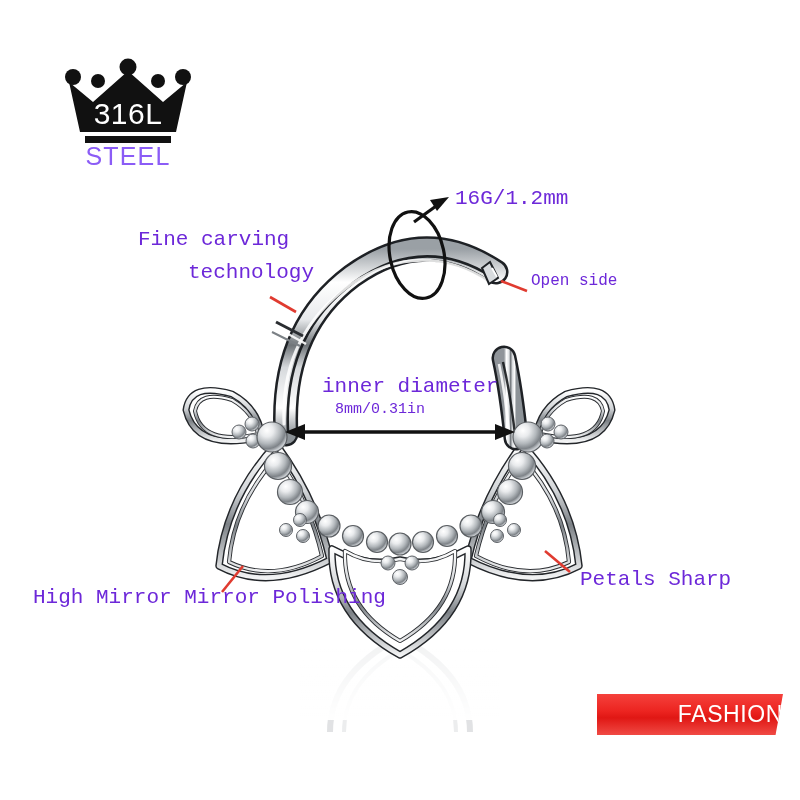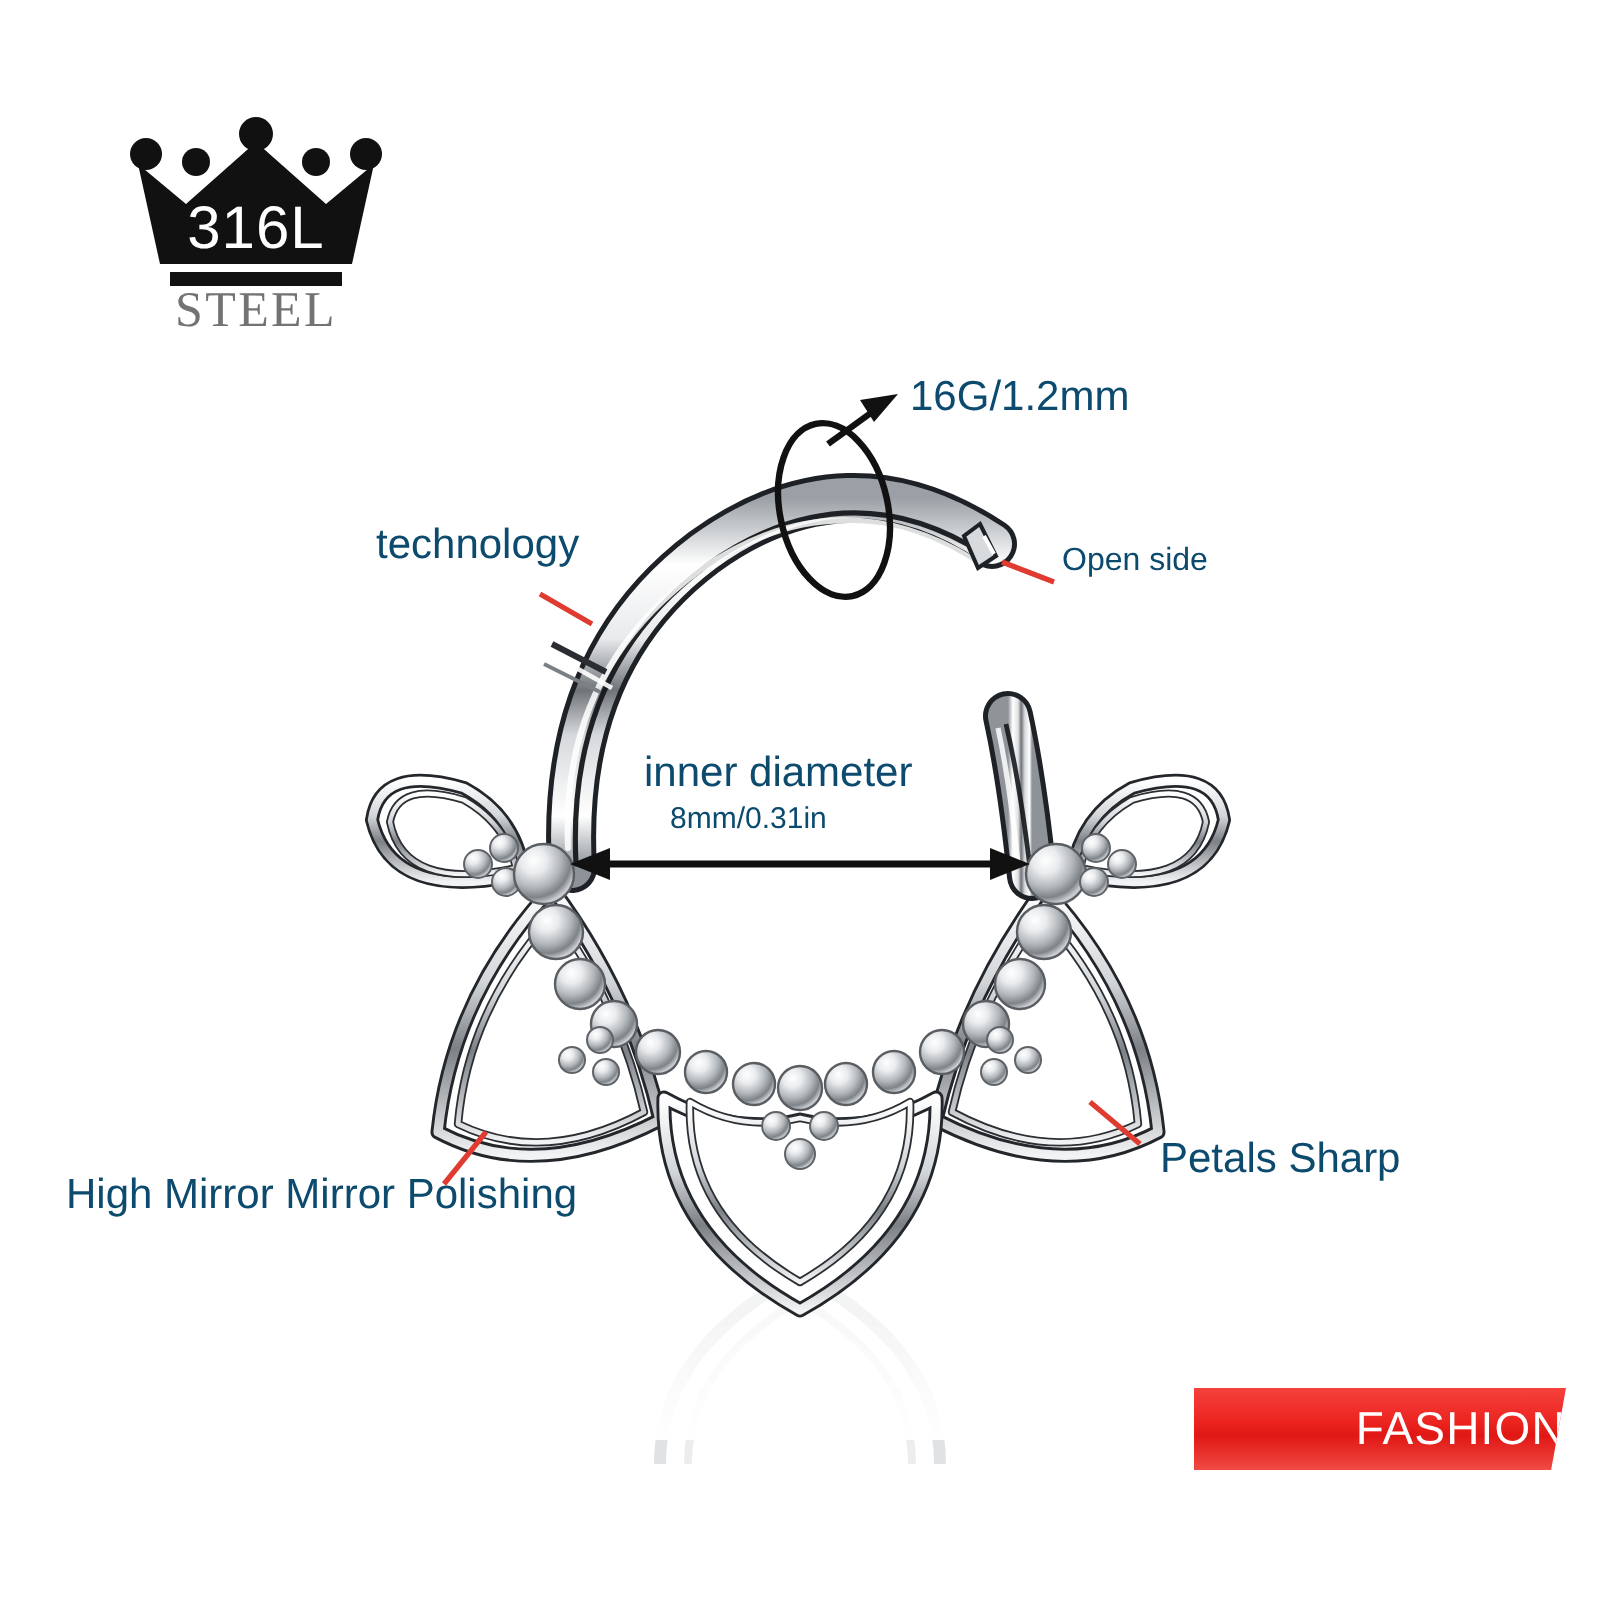--- a/index.html
+++ b/index.html
@@ -11,26 +11,26 @@
     position:relative;
   }
   #stage{position:absolute;left:0;top:0;width:640px;height:800px;}
 
   
   #logo{position:absolute;left:63px;top:58px;width:130px;height:120px;}
   #logo svg{display:block;}
   .logo-steel{
     position:absolute;left:0;top:84px;width:130px;
     text-align:center;
-    font-size:25px;letter-spacing:1.2px;color:#737373;
-    font-family:Liberation Serif, serif;
-  }
-
-  
-  .label{position:absolute;color:#0c4a6e;white-space:nowrap;}
+    font-size:25px;letter-spacing:1.2px;color:#8b5cf6;
+    font-family:Liberation Sans, sans-serif;
+  }
+
+  
+  .label{position:absolute;color:#6d28d9;white-space:nowrap;font-family:Liberation Mono, monospace;}
   .l-fine1{left:138px;top:228px;font-size:21px;}
   .l-fine2{left:160px;top:261px;font-size:21px;margin-left:28px;}
   .l-gauge{left:455px;top:187px;font-size:21px;}
   .l-open{left:531px;top:272px;font-size:16px;}
   .l-dim1{left:322px;top:375px;font-size:21px;}
   .l-dim2{left:335px;top:401px;font-size:15px;}
   .l-mirror{left:33px;top:586px;font-size:21px;}
   .l-petals{left:580px;top:568px;font-size:21px;}
 
   
@@ -244,20 +244,21 @@
     </g>
 
     <g stroke="#e03b30" stroke-width="2.6">
       <line x1="270" y1="297" x2="296" y2="312"></line>
       <line x1="501" y1="281" x2="527" y2="291"></line>
       <line x1="222" y1="592" x2="243" y2="566"></line>
       <line x1="570" y1="572" x2="545" y2="551"></line>
     </g>
   </svg>
 
+  <div class="label l-fine1">Fine carving</div>
   <div class="label l-fine2">technology</div>
   <div class="label l-gauge">16G/1.2mm</div>
   <div class="label l-open">Open side</div>
   <div class="label l-dim1">inner diameter</div>
   <div class="label l-dim2">8mm/0.31in</div>
   <div class="label l-mirror">High Mirror Mirror Polishing</div>
   <div class="label l-petals">Petals Sharp</div>
 
   <div id="fashion">
     <span>FASHION</span>

